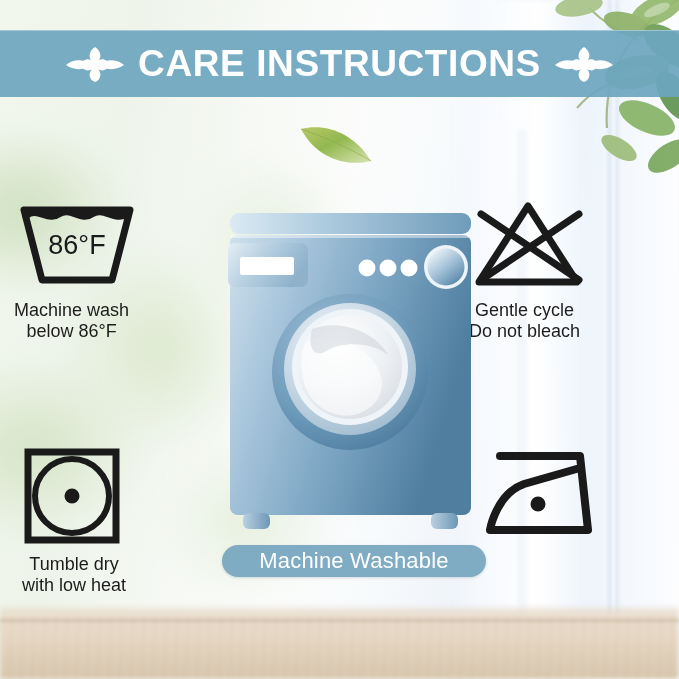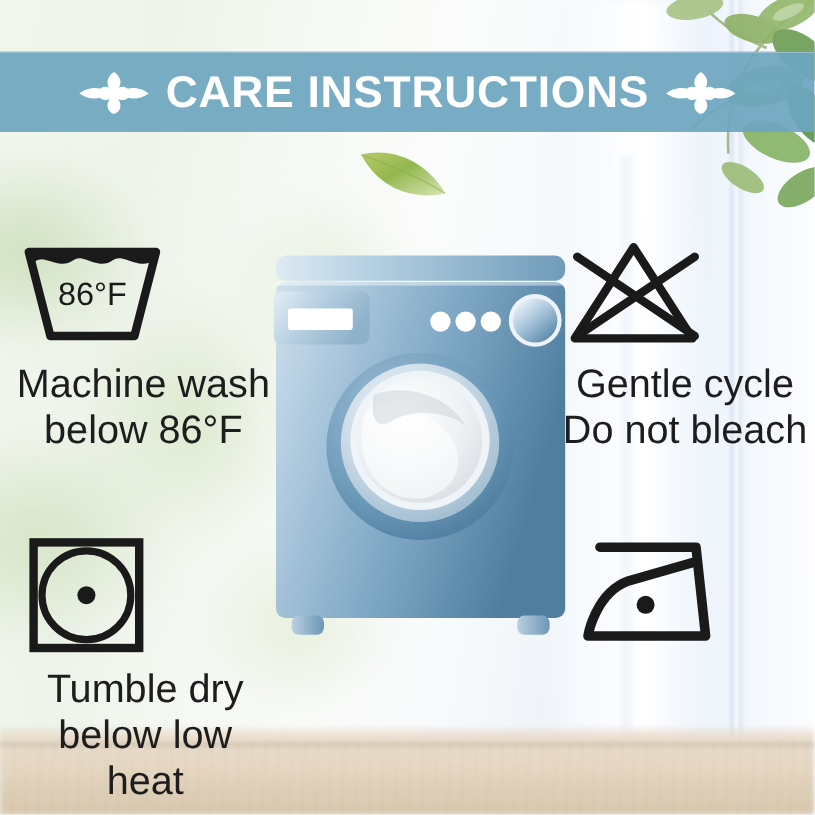--- a/index.html
+++ b/index.html
@@ -60,38 +60,38 @@
   }
 
   
   .foliage{position:absolute;right:-10px;top:-12px;width:170px;height:215px;}
   .foliage svg{position:absolute;inset:0;}
 
   .leaf-float{position:absolute;left:297px;top:117px;width:78px;height:52px;}
 
   
   .banner{
-    position:absolute;left:0;top:43px;width:679px;height:67px;
+    position:absolute;left:0;top:30px;width:679px;height:67px;
     background:rgba(110,166,191,.93);
     display:flex;align-items:center;justify-content:center;gap:14px;
     box-shadow:0 1px 0 rgba(255,255,255,.35) inset;
   }
   .banner-title{
     color:#ffffff;font-size:37px;font-weight:bold;letter-spacing:.6px;
     font-family:"Liberation Sans","DejaVu Sans",sans-serif;
     white-space:nowrap;line-height:1;
   }
   .fleur{width:58px;height:40px;flex:0 0 auto;}
 
   
   .care-item{position:absolute;display:flex;flex-direction:column;align-items:flex-start;}
   .care-icon{display:block;}
   .care-label{
     margin-top:4px;text-align:center;color:#1d1d1d;
-    font-size:33px;line-height:1.16;white-space:pre-line;
+    font-size:18px;line-height:1.16;white-space:pre-line;
     font-family:"Liberation Sans","DejaVu Sans",sans-serif;
   }
   #item-wash{left:14px;top:196px;width:212px;}
   #item-bleach{left:469px;top:196px;width:205px;}
   #item-dry{left:22px;top:446px;width:198px;}
   #item-iron{left:484px;top:446px;width:192px;}
 
   
   .machine{position:absolute;left:228px;top:209px;width:245px;height:333px;}
 
@@ -210,21 +210,21 @@
 
   <div class="care-item" id="item-dry">
     <span class="care-icon">
       <svg width="100" height="100" viewBox="0 0 100 100" xmlns="http://www.w3.org/2000/svg">
         <rect x="6" y="6" width="88" height="88" fill="none" stroke="#1a1a1a" stroke-width="7"></rect>
         <circle cx="50" cy="50" r="37" fill="none" stroke="#1a1a1a" stroke-width="6"></circle>
         <circle cx="50" cy="50" r="7.5" fill="#1a1a1a"></circle>
       </svg>
     </span>
     <span class="care-label">Tumble dry
-below low heat</span>
+with low heat</span>
   </div>
 
   <div class="care-item" id="item-iron">
     <span class="care-icon">
       <svg width="118" height="94" viewBox="0 0 118 94" xmlns="http://www.w3.org/2000/svg">
         <path d="M16 10 L96 10 L104 84 L6 84 C6 84,12 48,40 38 L96 22" fill="none" stroke="#1a1a1a" stroke-width="8" stroke-linejoin="round" stroke-linecap="round"></path>
         <circle cx="54" cy="58" r="7.5" fill="#1a1a1a"></circle>
       </svg>
     </span>
   </div>
@@ -295,14 +295,17 @@
       <path d="M78 133 C96 122,130 130,148 156 C162 178,150 200,126 206 C104 210,82 196,76 174 C72 158,72 143,78 133 Z" fill="#ffffff" opacity=".55"></path>
       <path d="M84 120 C108 110,146 120,160 146 C146 134,116 131,98 142 C84 151,80 134,84 120 Z" fill="#b7bfc9" opacity=".35"></path>
 
       <rect x="15" y="304" width="27" height="16" rx="6" fill="url(#gFoot)"></rect>
       <rect x="203" y="304" width="27" height="16" rx="6" fill="url(#gFoot)"></rect>
 
       <rect x="2" y="26" width="241" height="3" fill="#ffffff" opacity=".45"></rect>
     </svg>
   </div>
 
+  <div class="badge">
+    <span class="badge-text">Machine Washable</span>
+  </div>
 
 </div>
 
 </body></html>

